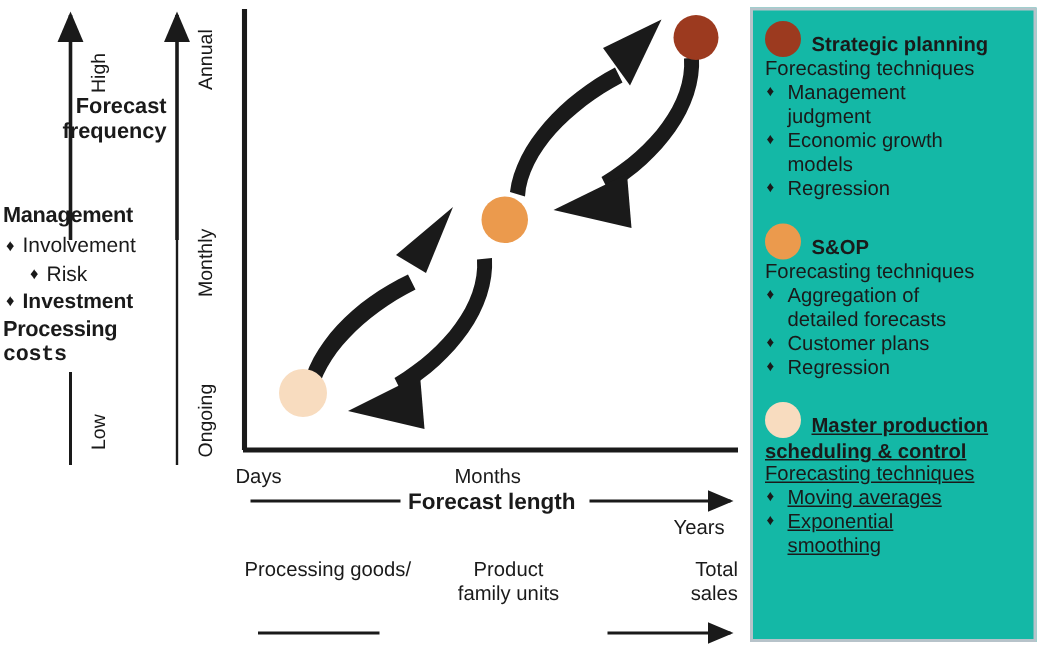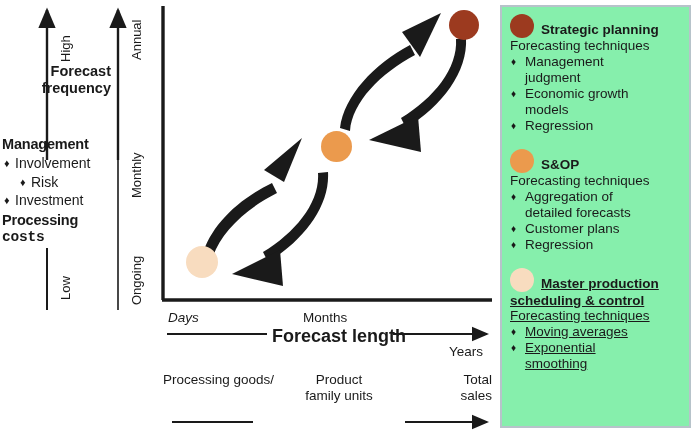--- a/index.html
+++ b/index.html
@@ -68,32 +68,32 @@
     white-space:nowrap;
   }
   .agg-lab{
     position:absolute;
     font-size:13.5px;
     line-height:16px;
     white-space:nowrap;
   }
   .axis-title{
     position:absolute;
-    font-size:18px;
+    font-size:15px;
     font-weight:bold;
     white-space:nowrap;
   }
 
   
   .legend{
     position:absolute;
     left:500px;top:5px;
     width:191px;height:423px;
     border:2px solid #b7c3ca;
-    background:#86efac;
+    background:#14b8a6;
     box-sizing:border-box;
     overflow:hidden;
   }
   .legend-inner{padding:6px 4px 0 8px;}
   .leg-group{margin-bottom:7px;}
   .leg-title-row{
     position:relative;
     min-height:26px;
   }
   .leg-dot{
@@ -184,32 +184,32 @@
   </div>
 
   <div class="mgmt-head" style="left:2px;top:136px;">Management</div>
 
   <div class="mgmt-item" style="left:4px;top:155px;">
     <span class="dia">♦</span><span>Involvement</span>
   </div>
   <div class="mgmt-item" style="left:20px;top:174px;">
     <span class="dia">♦</span><span>Risk</span>
   </div>
-  <div class="mgmt-item" style="left:4px;top:192px;">
+  <div class="mgmt-item" style="left:4px;top:192px;font-weight:bold;">
     <span class="dia">♦</span><span>Investment</span>
   </div>
 
   <div class="mgmt-head" style="left:2px;top:212px;">Processing</div>
   <div class="mgmt-head" style="left:2px;top:229px;font-family:Liberation Mono, monospace;">costs</div>
 
   <div class="dot" style="left:186px;top:246px;width:32px;height:32px;background:#f8dcbf;"></div>
   <div class="dot" style="left:321px;top:131px;width:31px;height:31px;background:#eb9a4d;"></div>
   <div class="dot" style="left:449px;top:10px;width:30px;height:30px;background:#9c3a1f;"></div>
 
-  <div class="xtick" style="left:168px;top:310px;font-style:italic;">Days</div>
+  <div class="xtick" style="left:157px;top:310px;">Days</div>
   <div class="xtick" style="left:303px;top:310px;">Months</div>
   <div class="xtick" style="left:449px;top:310px;margin-top:34px;">Years</div>
 
   <div class="axis-title" style="left:272px;top:326px;">Forecast length</div>
 
   <div class="agg-lab" style="left:163px;top:372px;">
     <div>Processing goods/</div>
   </div>
   <div class="agg-lab" style="left:299px;top:372px;text-align:center;width:80px;">
     <div>Product</div>

